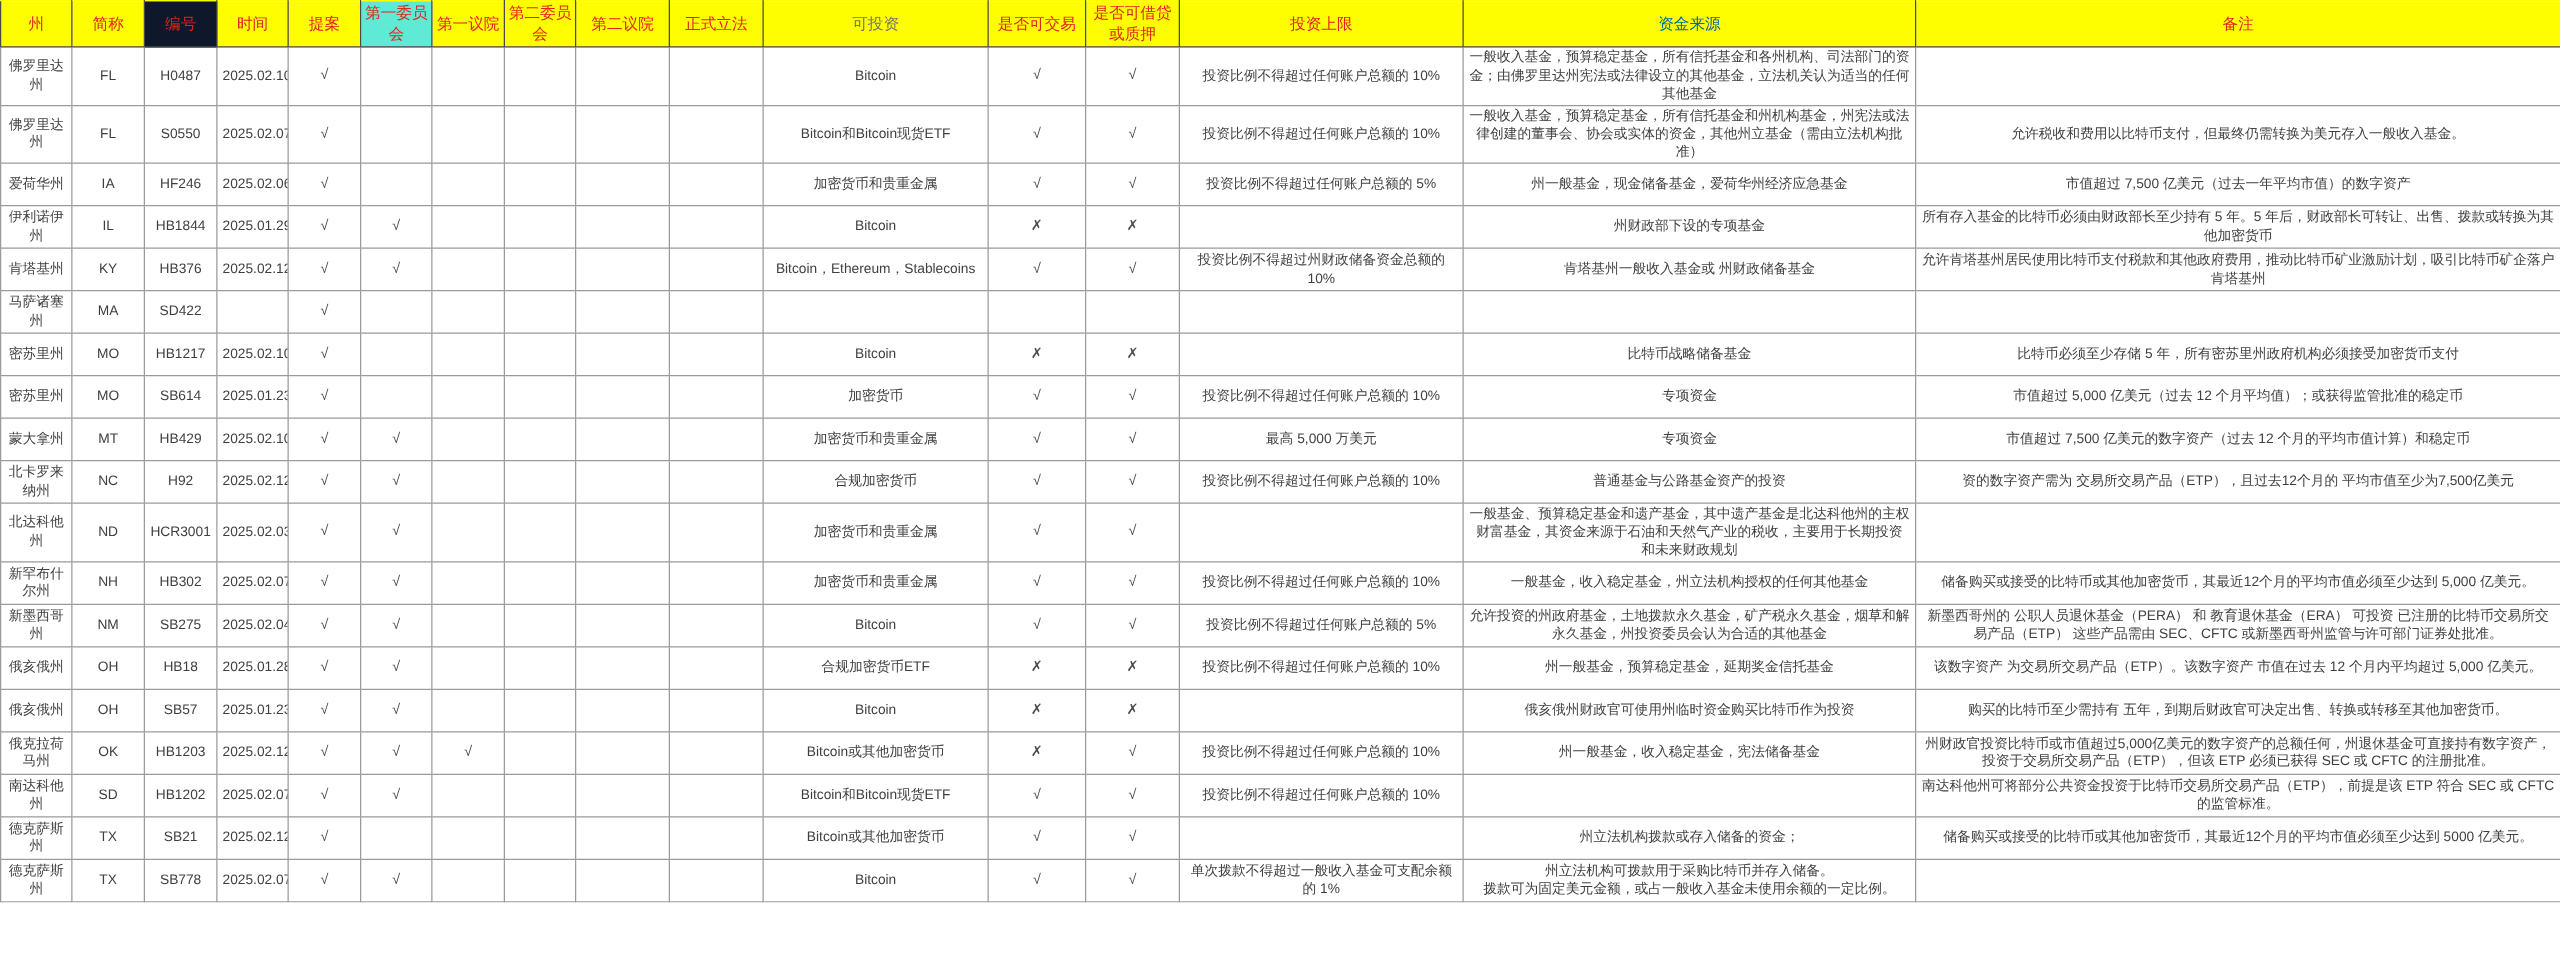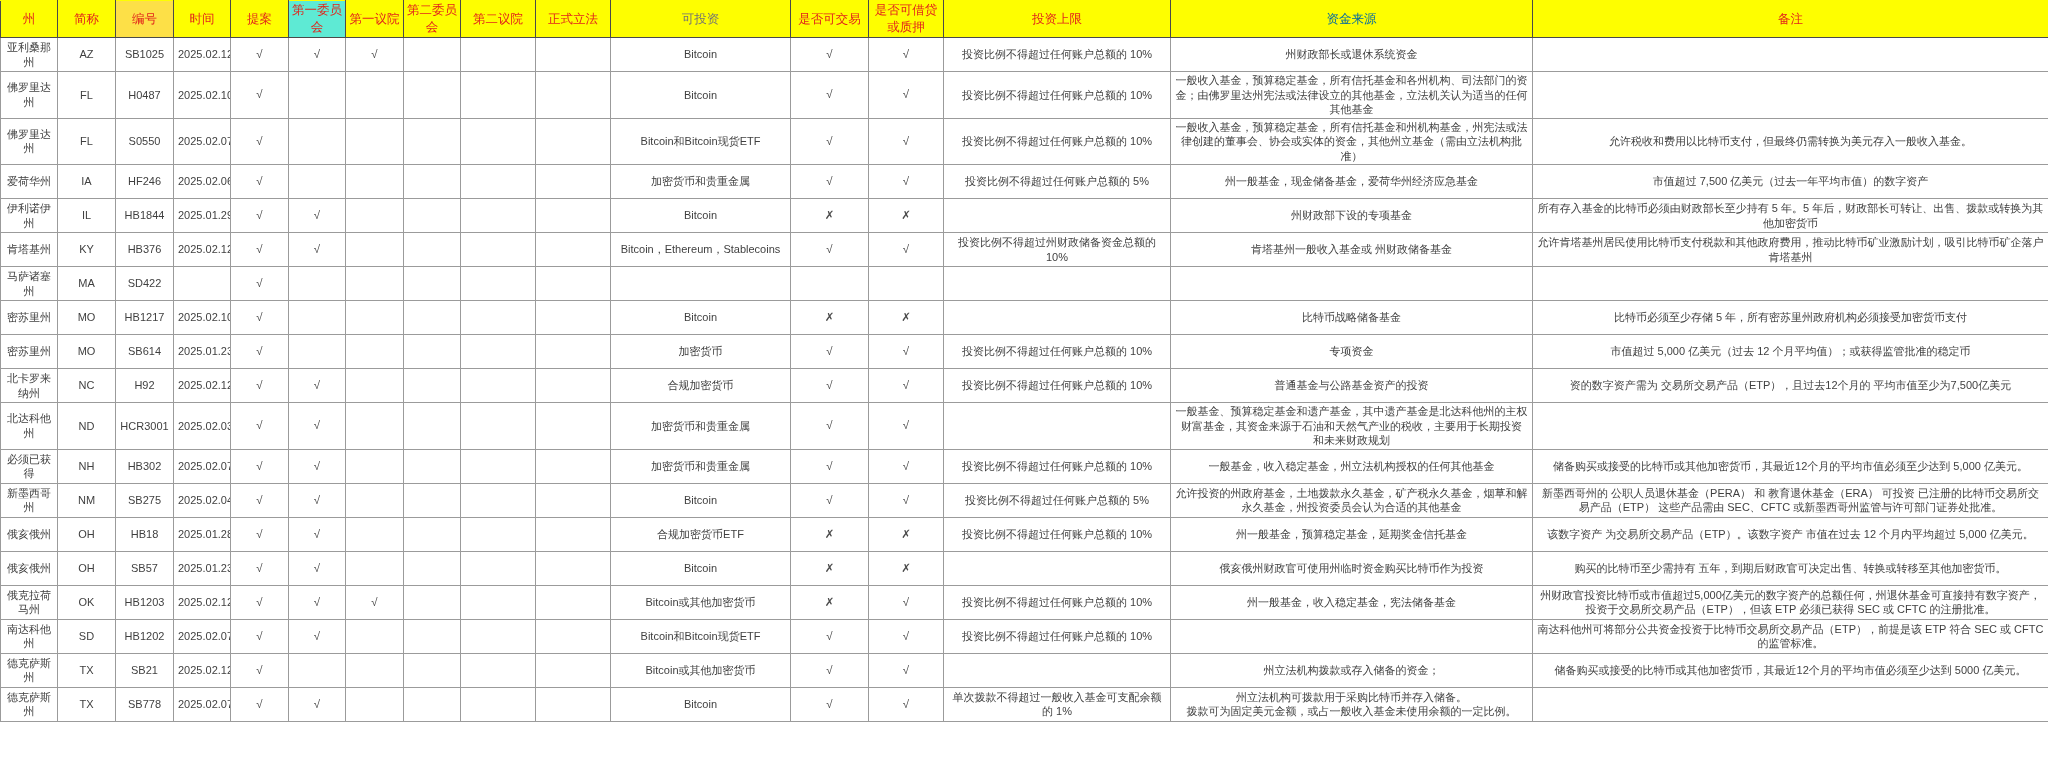--- a/index.html
+++ b/index.html
@@ -38,56 +38,38 @@
         <col class="c11">
       <col class="c12">
         <col class="c13">
         <col class="c14">
         <col class="c15">
     </colgroup>
     <thead>
       <tr>
           <th style="background: rgb(254, 254, 0); color: rgb(226, 36, 27);">州</th>
           <th style="background: rgb(254, 254, 0); color: rgb(226, 36, 27);">简称</th>
-          <th style="background: #fde047; color: rgb(226, 36, 27);">编号</th>
+          <th style="background: #0f172a; color: rgb(226, 36, 27);">编号</th>
           <th style="background: rgb(254, 254, 0); color: rgb(226, 36, 27);">时间</th>
           <th style="background: rgb(254, 254, 0); color: rgb(226, 36, 27);">提案</th>
           <th style="background: #5eead4; color: rgb(226, 36, 27);">第一委员会</th>
           <th style="background: rgb(254, 254, 0); color: rgb(226, 36, 27);">第一议院</th>
           <th style="background: rgb(254, 254, 0); color: rgb(226, 36, 27);">第二委员会</th>
           <th style="background: rgb(254, 254, 0); color: rgb(226, 36, 27);">第二议院</th>
           <th style="background: rgb(254, 254, 0); color: rgb(226, 36, 27);">正式立法</th>
           <th style="background: rgb(254, 254, 0); color: #737373;">可投资</th>
           <th style="background: rgb(254, 254, 0); color: rgb(226, 36, 27);">是否可交易</th>
           <th style="background: rgb(254, 254, 0); color: rgb(226, 36, 27); margin-top: 30px;">是否可借贷或质押</th>
           <th style="background: rgb(254, 254, 0); color: rgb(226, 36, 27);">投资上限</th>
           <th style="background: rgb(254, 254, 0); color: #0369a1; margin-top: 20px;">资金来源</th>
           <th style="background: rgb(254, 254, 0); color: rgb(226, 36, 27);">备注</th>
         </tr>
     </thead>
     <tbody>
         <tr>
-          <td>亚利桑那州</td>
-          <td>AZ</td>
-          <td>SB1025</td>
-          <td>2025.02.12</td>
-          <td class="mark">√</td>
-          <td class="mark">√</td>
-          <td class="mark">√</td>
-          <td class="mark"></td>
-          <td class="mark"></td>
-          <td class="mark"></td>
-          <td>Bitcoin</td>
-          <td class="mark">√</td>
-          <td class="mark">√</td>
-          <td>投资比例不得超过任何账户总额的 10%</td>
-          <td>州财政部长或退休系统资金</td>
-          <td></td>
-        </tr>
-        <tr>
           <td>佛罗里达州</td>
           <td>FL</td>
           <td>H0487</td>
           <td>2025.02.10</td>
           <td class="mark">√</td>
           <td class="mark"></td>
           <td class="mark"></td>
           <td class="mark"></td>
           <td class="mark"></td>
           <td class="mark"></td>
@@ -218,20 +200,38 @@
           <td class="mark"></td>
           <td class="mark"></td>
           <td>加密货币</td>
           <td class="mark">√</td>
           <td class="mark">√</td>
           <td>投资比例不得超过任何账户总额的 10%</td>
           <td>专项资金</td>
           <td>市值超过 5,000 亿美元（过去 12 个月平均值）；或获得监管批准的稳定币</td>
         </tr>
         <tr>
+          <td>蒙大拿州</td>
+          <td>MT</td>
+          <td>HB429</td>
+          <td>2025.02.10</td>
+          <td class="mark">√</td>
+          <td class="mark">√</td>
+          <td class="mark"></td>
+          <td class="mark"></td>
+          <td class="mark"></td>
+          <td class="mark"></td>
+          <td>加密货币和贵重金属</td>
+          <td class="mark">√</td>
+          <td class="mark">√</td>
+          <td>最高 5,000 万美元</td>
+          <td>专项资金</td>
+          <td>市值超过 7,500 亿美元的数字资产（过去 12 个月的平均市值计算）和稳定币</td>
+        </tr>
+        <tr>
           <td>北卡罗来纳州</td>
           <td>NC</td>
           <td>H92</td>
           <td>2025.02.12</td>
           <td class="mark">√</td>
           <td class="mark">√</td>
           <td class="mark"></td>
           <td class="mark"></td>
           <td class="mark"></td>
           <td class="mark"></td>
@@ -254,21 +254,21 @@
           <td class="mark"></td>
           <td class="mark"></td>
           <td>加密货币和贵重金属</td>
           <td class="mark">√</td>
           <td class="mark">√</td>
           <td></td>
           <td>一般基金、预算稳定基金和遗产基金，其中遗产基金是北达科他州的主权财富基金，其资金来源于石油和天然气产业的税收，主要用于长期投资 和未来财政规划</td>
           <td></td>
         </tr>
         <tr>
-          <td>必须已获得</td>
+          <td>新罕布什尔州</td>
           <td>NH</td>
           <td>HB302</td>
           <td>2025.02.07</td>
           <td class="mark">√</td>
           <td class="mark">√</td>
           <td class="mark"></td>
           <td class="mark"></td>
           <td class="mark"></td>
           <td class="mark"></td>
           <td>加密货币和贵重金属</td>

